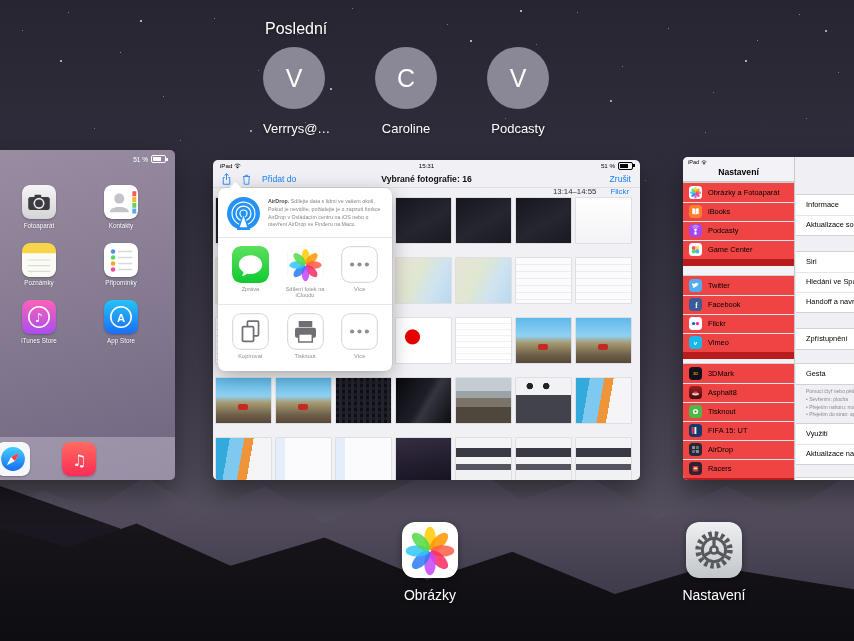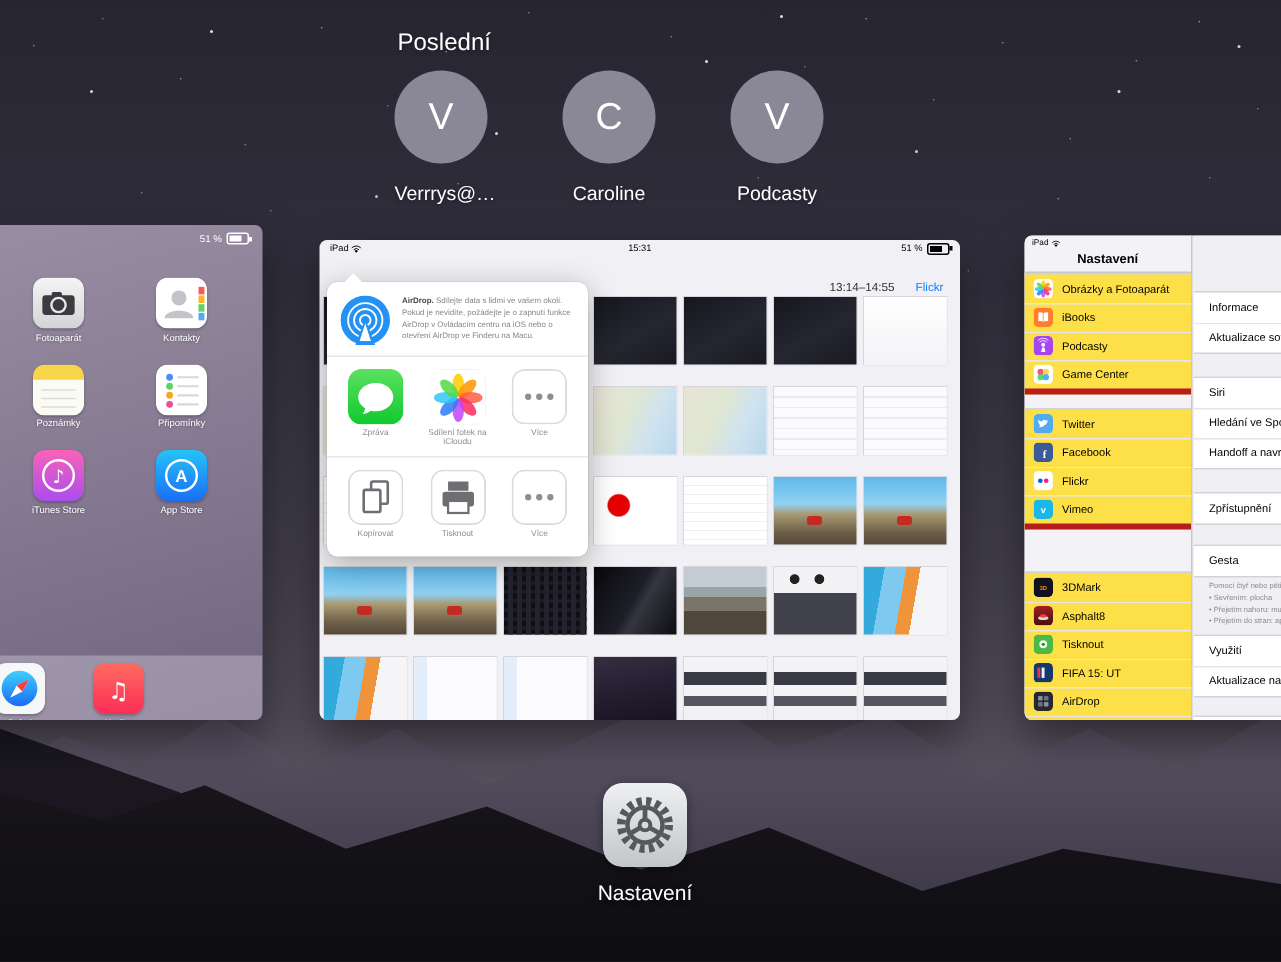--- a/index.html
+++ b/index.html
@@ -97,22 +97,22 @@
   .pop-row.last{border-bottom:none}
   .sh-it{width:43px;text-align:center}
   .sh-ic{width:37px;height:37px;margin:0 auto;border-radius:9px;overflow:hidden}
   .sh-lb{font-size:5.6px;color:#8e8e93;margin-top:2.5px;line-height:1.25;min-height:13px}
   
   .card-settings{left:683px;top:157px;width:221px;height:323px;background:#efeff4}
   .sc-master{position:absolute;left:0;top:0;width:112px;height:100%;background:#f3f3f7;border-right:1px solid #c8c7cc;box-sizing:border-box}
   .sc-status{position:absolute;top:2px;left:5px;display:flex;align-items:center;gap:2px;font-size:5.5px;color:#000}
   .sc-title{position:absolute;top:10px;left:0;right:0;text-align:center;font-size:8.6px;font-weight:bold;color:#000;padding-bottom:4px;border-bottom:1px solid #c8c7cc}
   .sc-list{position:absolute;top:25px;left:0;right:0}
-  .st-group{background:#fde047;border-top:1px solid #d2d2d6;border-bottom:4px solid #b91c1c}
-  .st-gap9{margin-top:9px}.st-gap12{margin-top:28px}
+  .st-group{background:#ef4444;border-top:1px solid #d2d2d6;border-bottom:7px solid #b91c1c}
+  .st-gap9{margin-top:9px}.st-gap12{margin-top:4px}
   .st-row{display:flex;align-items:center;height:19px;padding:0 6px;gap:6px}
   .st-row + .st-row{box-shadow:inset 0 1px 0 #e6e6e9}
   .st-ic{width:13px;height:13px;flex:none;border-radius:3px;overflow:hidden}
   .st-lb{font-size:7.4px;color:#000;white-space:nowrap}
   .sc-detail{position:absolute;left:113px;top:0;width:108px;height:100%;background:#efeff4;padding-top:37px;box-sizing:border-box}
   .dt-block{background:#fff;border-top:1px solid #d2d2d6;border-bottom:1px solid #d2d2d6}
   .dt-row{height:20px;line-height:20px;padding-left:10px;font-size:7.4px;color:#000;white-space:nowrap}
   .dt-row + .dt-row{box-shadow:inset 0 1px 0 #e6e6e9}
   .mb15{margin-bottom:15px}.mb13{margin-bottom:13px}.mb12{margin-bottom:12px}
   .dt-note{padding:3px 2px 4px 10px;font-size:5px;color:#8a8a8f;line-height:1.55}
@@ -310,20 +310,43 @@
               </g>
               <path d="M7 10.5 L4.8 8 A 3 3 0 0 1 9.2 8 Z" fill="currentColor"></path>
             </svg>
           </span>
       </span>
       <span class="mid">15:31</span>
       <span class="rgt">
         <span>51 %</span>
         <span class="batt"></span>
       </span>
+    </div>
+    <div class="pc-toolbar">
+      <span class="tb-btn">
+          <svg width="9" height="12" viewBox="0 0 18 24">
+            <g fill="none" stroke="#157efb" stroke-width="1.8">
+              <path d="M9 1.5 V14"></path>
+              <path d="M5 5 L9 1.5 L13 5"></path>
+              <path d="M5.5 9 H2.5 V22.5 H15.5 V9 H12.5"></path>
+            </g>
+          </svg>
+        </span>
+      <span class="tb-btn">
+          <svg width="9" height="11" viewBox="0 0 18 22">
+            <g fill="none" stroke="#157efb" stroke-width="1.6">
+              <path d="M2 5 H16"></path>
+              <path d="M6.5 5 V2.5 H11.5 V5"></path>
+              <path d="M3.5 5 L4.5 20.5 H13.5 L14.5 5"></path>
+            </g>
+          </svg>
+        </span>
+      <span class="pc-add">Přidat do</span>
+      <span class="pc-title">Vybrané fotografie: 16</span>
+      <span class="pc-cancel">Zrušit</span>
     </div>
     <div class="pc-sub">
       <span class="pc-range">13:14–14:55</span>
       <span class="pc-select">Flickr</span>
     </div>
     <div class="pc-grid">
       <div class="pg-row">
           <div class="th th-dark"></div>
           <div class="th th-dark"></div>
           <div class="th th-dark"></div>
@@ -642,21 +665,21 @@
               <span class="st-lb">AirDrop</span>
             </div>
             <div class="st-row">
               <span class="st-ic ic-fill">
                 <svg viewBox="0 0 30 30">
                   <rect width="30" height="30" rx="7" fill="#2e2430"></rect>
                   <rect x="8.5" y="9" width="13" height="13" rx="2.5" fill="#d43b33"></rect>
                   <rect x="11" y="12.5" width="8" height="4" rx="1" fill="#e9e9ee"></rect>
                 </svg>
               </span>
-              <span class="st-lb">Finderu</span>
+              <span class="st-lb">Racers</span>
             </div>
           </div>
       </div>
     </div>
     <div class="sc-detail">
       <div class="dt-block mb15">
           <div class="dt-row">Informace</div>
           <div class="dt-row">Aktualizace softwaru</div>
         </div>
       <div class="dt-block mb15">
@@ -681,20 +704,38 @@
           <div class="dt-row">Aktualizace na pozadí</div>
         </div>
       <div class="dt-block">
           <div class="dt-row">Uzamčení otočení</div>
         </div>
     </div>
   </div>
 
   <div class="bdock">
 
+  <div class="bd-app">
+        <div class="bd-ic ic-fill">
+          <svg viewBox="0 0 60 60">
+            <rect width="60" height="60" rx="13" fill="#fff"></rect>
+            <g transform="translate(30,31)">
+              <ellipse cx="0" cy="-13.5" rx="6.2" ry="12.5" fill="#ffcb00" opacity=".85" transform="rotate(0)"></ellipse>
+              <ellipse cx="0" cy="-13.5" rx="6.2" ry="12.5" fill="#ff9500" opacity=".85" transform="rotate(45)"></ellipse>
+              <ellipse cx="0" cy="-13.5" rx="6.2" ry="12.5" fill="#ff5d46" opacity=".85" transform="rotate(90)"></ellipse>
+              <ellipse cx="0" cy="-13.5" rx="6.2" ry="12.5" fill="#fb2b64" opacity=".85" transform="rotate(135)"></ellipse>
+              <ellipse cx="0" cy="-13.5" rx="6.2" ry="12.5" fill="#c644fc" opacity=".85" transform="rotate(180)"></ellipse>
+              <ellipse cx="0" cy="-13.5" rx="6.2" ry="12.5" fill="#2d7af6" opacity=".85" transform="rotate(225)"></ellipse>
+              <ellipse cx="0" cy="-13.5" rx="6.2" ry="12.5" fill="#30c5f7" opacity=".85" transform="rotate(270)"></ellipse>
+              <ellipse cx="0" cy="-13.5" rx="6.2" ry="12.5" fill="#52d948" opacity=".85" transform="rotate(315)"></ellipse>
+            </g>
+          </svg>
+        </div>
+        <div class="bd-lb">Obrázky</div>
+      </div>
       <div class="bd-app">
         <div class="bd-ic ic-fill">
           <svg viewBox="0 0 60 60">
             <defs>
               <linearGradient id="gset" x1="0" y1="0" x2="0" y2="1">
                 <stop offset="0" stop-color="#eef0f1"></stop>
                 <stop offset="1" stop-color="#c3c6c9"></stop>
               </linearGradient>
             </defs>
             <rect width="60" height="60" rx="13" fill="url(#gset)"></rect>

